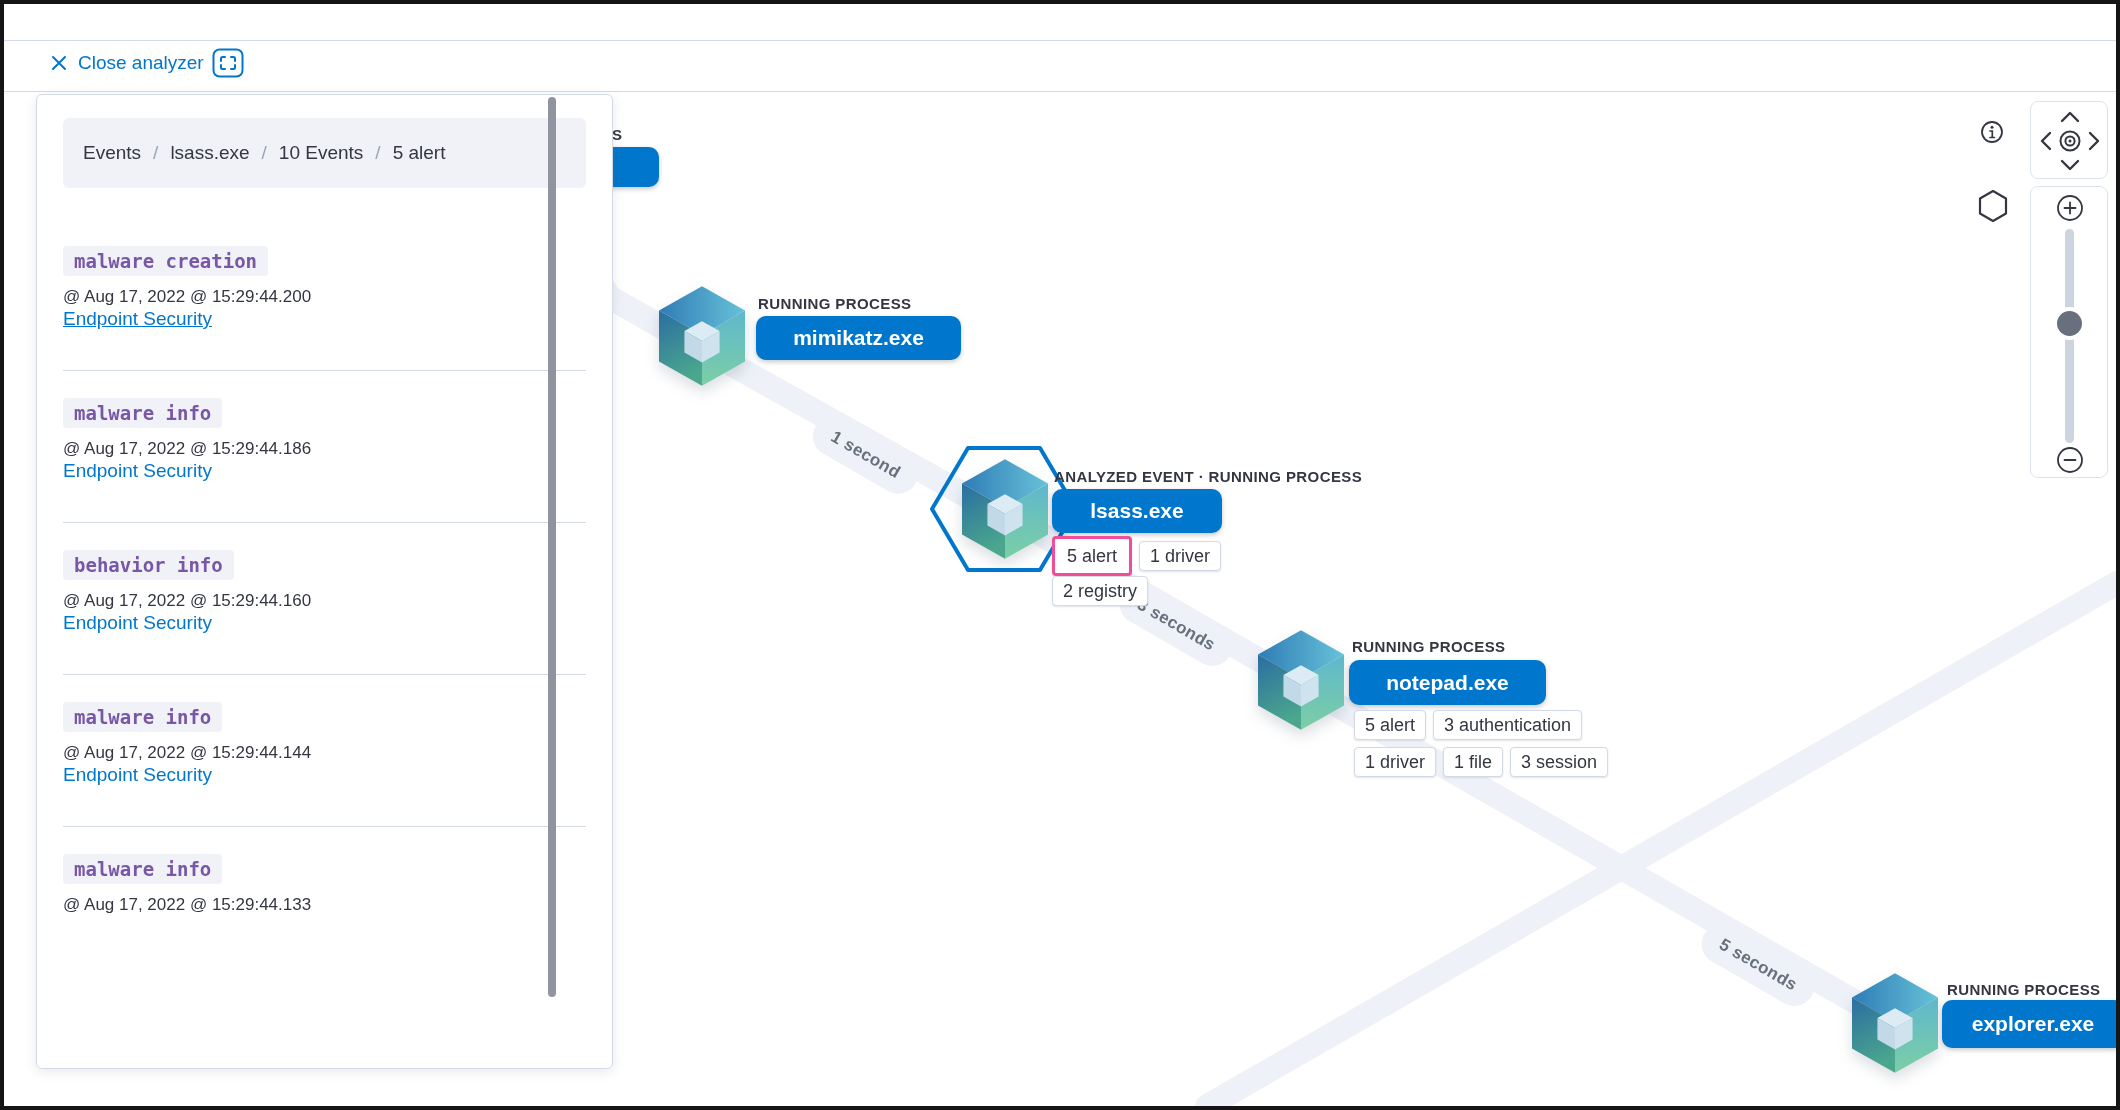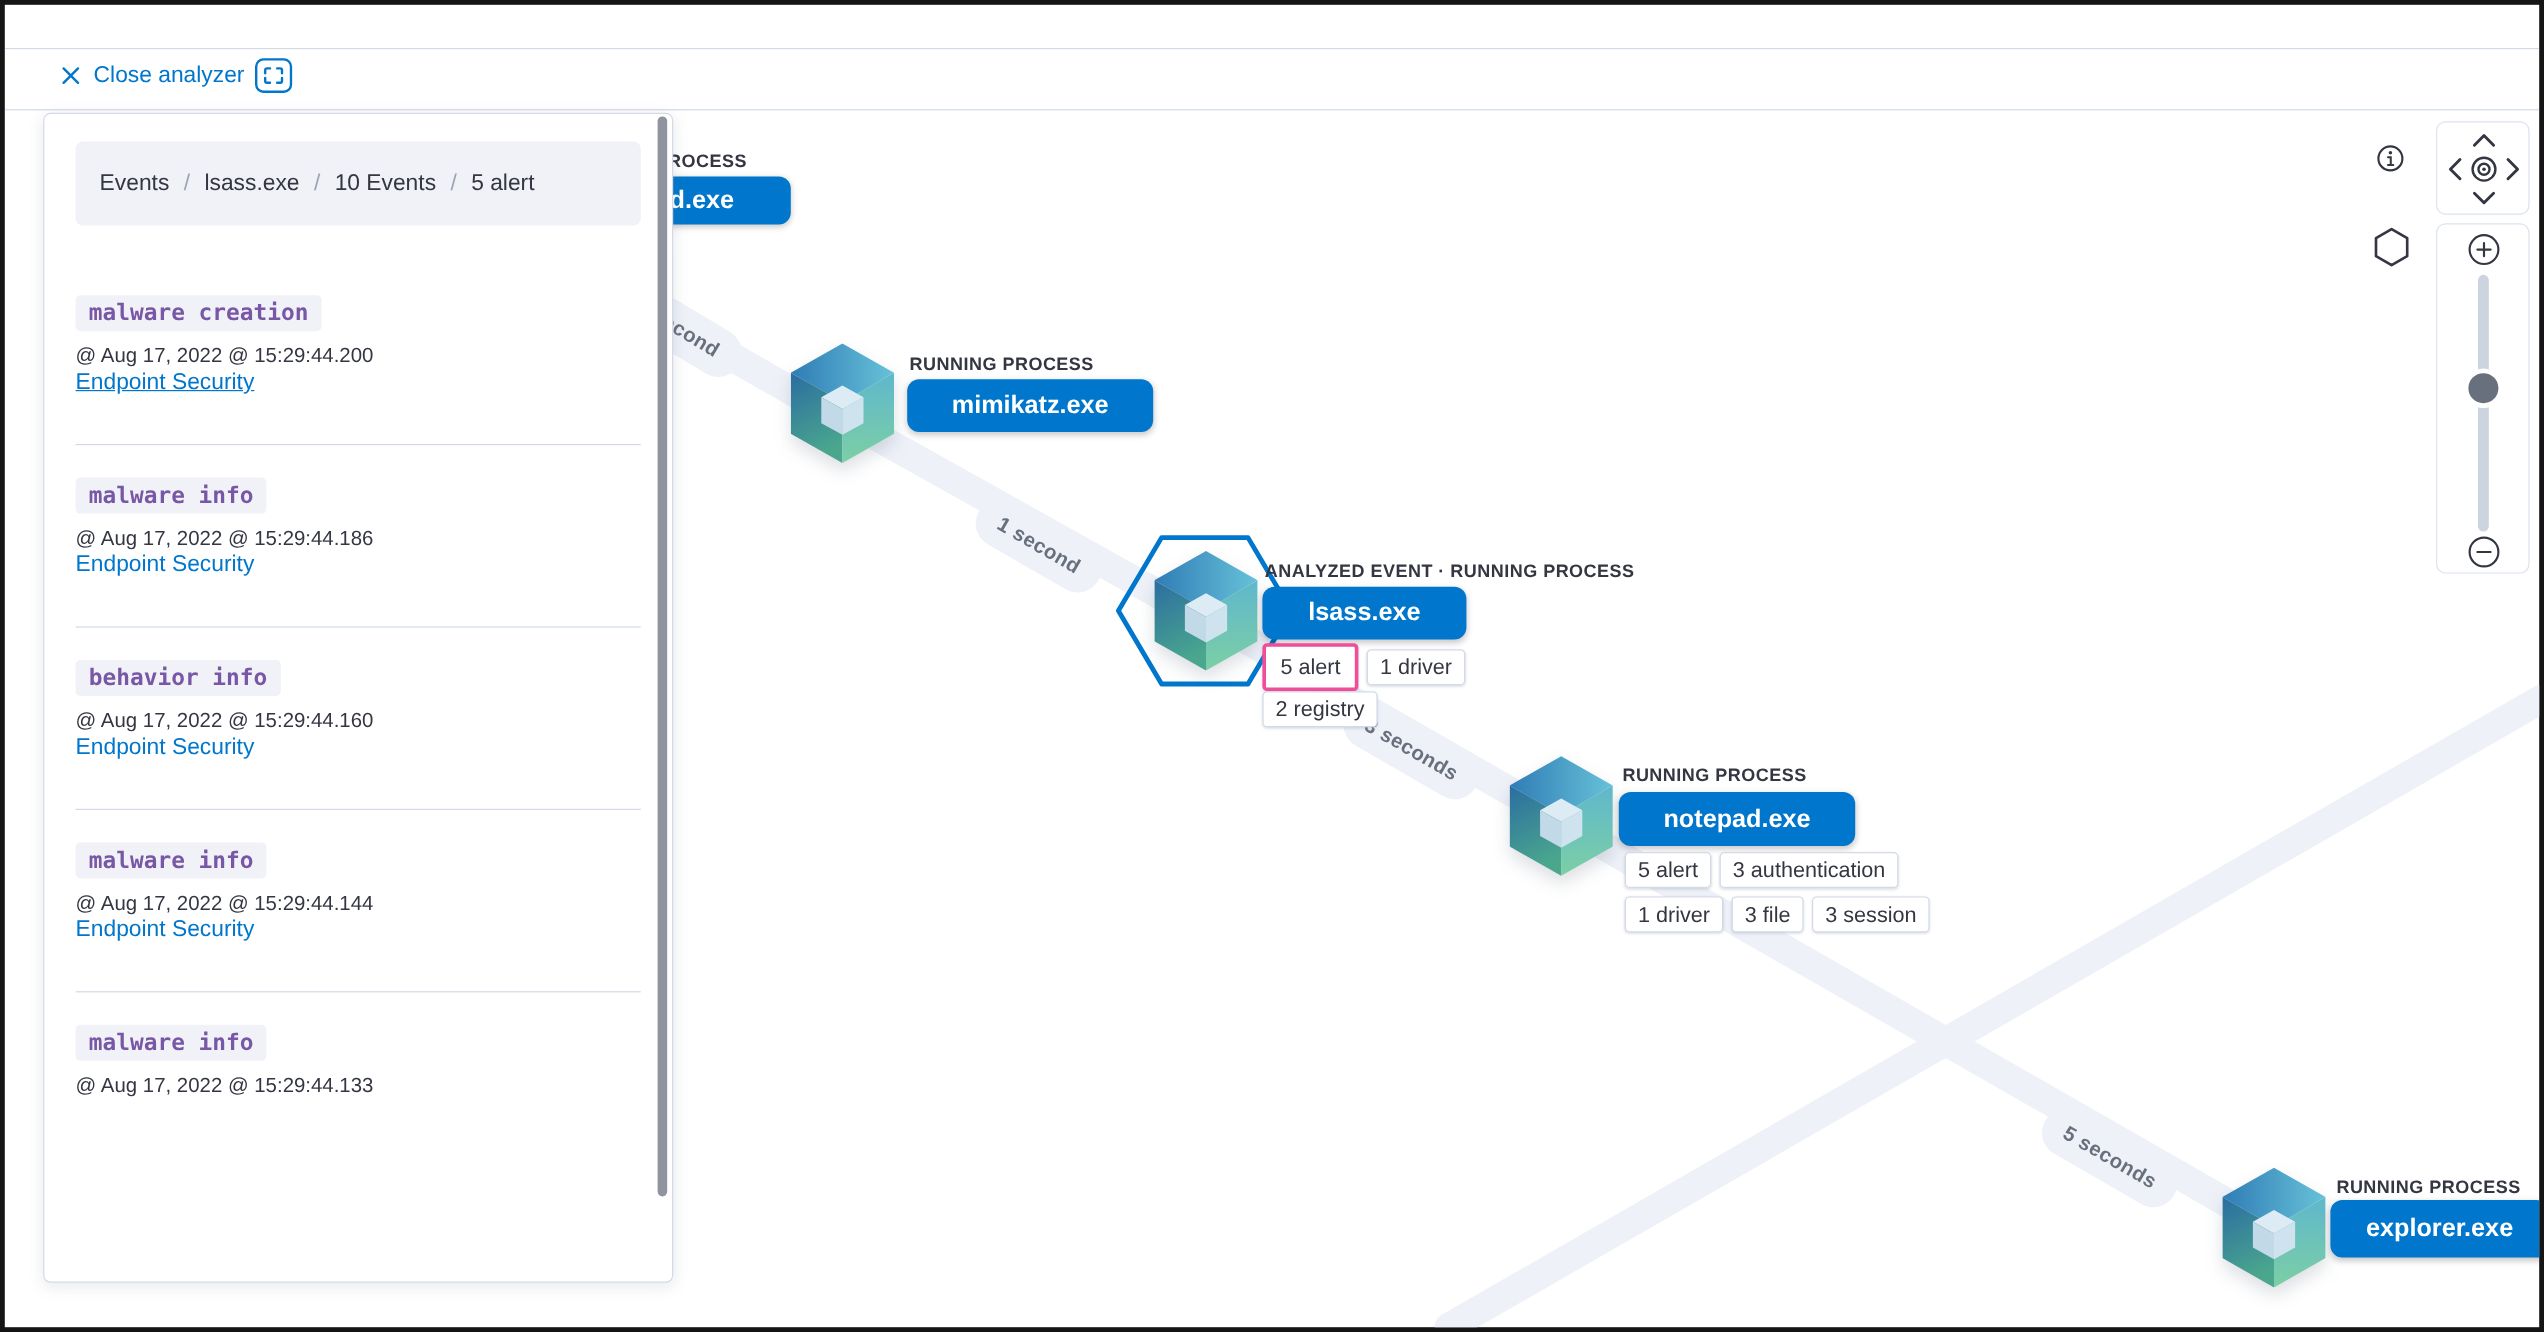--- a/index.html
+++ b/index.html
@@ -24,21 +24,21 @@
   .ptype{position:absolute;z-index:3;font-size:15px;font-weight:700;color:var(--text);letter-spacing:.4px;white-space:nowrap;}
   .ppill{position:absolute;z-index:3;background:var(--primary);color:#fff;font-weight:700;font-size:21px;
     border-radius:10px;display:flex;align-items:center;justify-content:center;white-space:nowrap;
     box-shadow:0 2px 5px rgba(0,0,0,.22);cursor:pointer;}
   .badge-row{position:absolute;z-index:4;display:flex;gap:7px;align-items:center;}
   .count-pill{height:28px;padding:0 10px;background:#fff;border:1px solid var(--border);border-radius:4px;
     font-size:18px;color:var(--text);display:inline-flex;align-items:center;white-space:nowrap;
     box-shadow:0 1px 2px rgba(152,162,179,.3);cursor:pointer;}
   .count-pill.selected{border:3px solid var(--pink);height:34px;padding:0 12px;}
   
-  .panel{position:absolute;left:32px;top:90px;width:525px;height:975px;background:#fff;
+  .panel{position:absolute;left:32px;top:90px;width:577px;height:975px;background:#fff;
     border:1px solid var(--border);border-radius:6px;box-shadow:0 3px 12px rgba(90,100,120,.14);
     z-index:10;overflow:hidden;box-sizing:border-box;}
   .crumb-box{margin:23px 26px 0;height:70px;background:var(--badge-bg);border-radius:6px;
     display:flex;align-items:center;gap:12px;padding:0 20px;font-size:19px;color:var(--text);}
   .crumb-sep{color:#9aa5b5;}
   .crumb-item{cursor:pointer;}
   .event-list{margin:0 26px;}
   .event{padding-top:27px;}
   .event:first-child{padding-top:58px;}
   .ev-badge{display:inline-block;font-family:"DejaVu Sans Mono","Liberation Mono",monospace;
@@ -155,21 +155,21 @@
   <div class="ptype" style="left:1348px;top:634px">RUNNING PROCESS</div>
   <div class="ppill" style="left:1345px;top:656px;width:197px;height:45px">
       <span>notepad.exe</span>
     </div>
   <div class="badge-row" style="left:1350px;top:706px">
     <span class="count-pill">5 alert</span>
     <span class="count-pill">3 authentication</span>
   </div>
   <div class="badge-row" style="left:1350px;top:743px">
     <span class="count-pill">1 driver</span>
-    <span class="count-pill">3 file</span>
+    <span class="count-pill">1 file</span>
     <span class="count-pill">3 session</span>
   </div>
 
   <svg class="cube" style="left:1848px;top:969px" width="86" height="100" viewBox="0 0 88 102">
       <use href="#cube-shape"></use>
     </svg>
   <div class="ptype" style="left:1943px;top:977px">RUNNING PROCESS</div>
   <div class="ppill" style="left:1938px;top:996px;width:182px;height:48px">
       <span>explorer.exe</span>
     </div>

